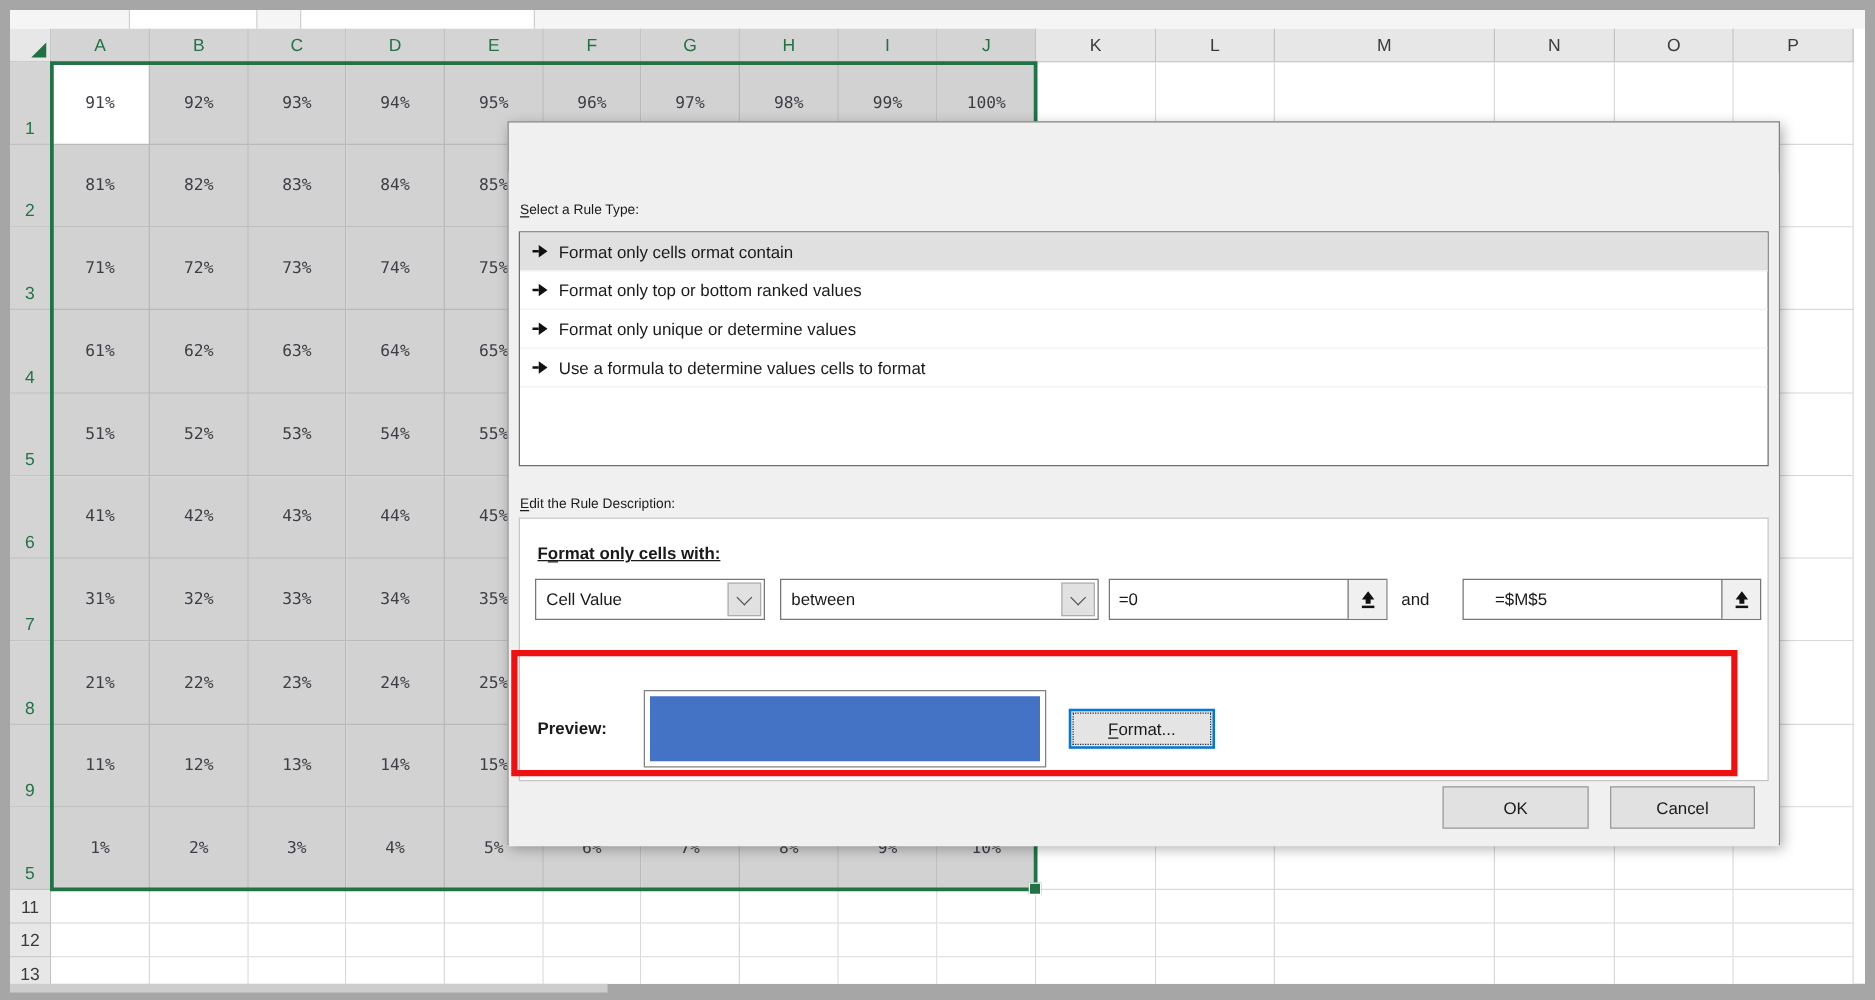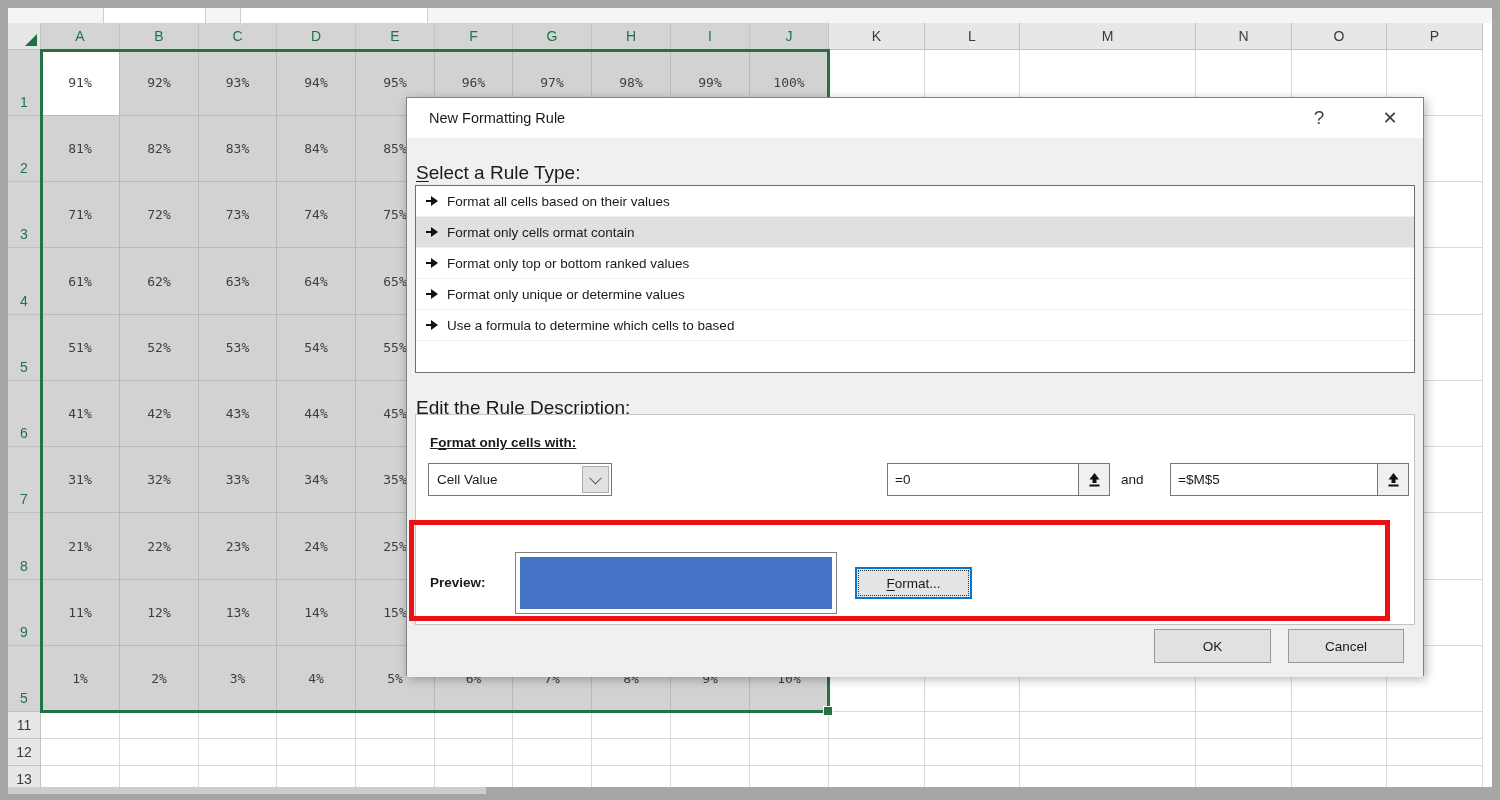--- a/index.html
+++ b/index.html
@@ -35,21 +35,21 @@
 
   
   .dialog { position:absolute; left:406px; top:97px; width:1018px; height:579px; z-index:5;
     background:#f0f0f0; border:1px solid #828282; box-shadow:2px 3px 10px rgba(0,0,0,.3); font-size:13.5px; color:#1a1a1a; }
   .titlebar { position:absolute; left:0; top:0; width:100%; height:40px; background:#ffffff; }
   .dtitle { position:absolute; left:22px; top:0; line-height:40px; font-size:14.5px; }
   .help, .closex { position:absolute; top:0; width:34px; height:40px; text-align:center; line-height:40px;
     font-size:19px; color:#404040; cursor:default; }
   .help { left:895px; } .closex { left:966px; font-size:18px; }
   .dbody { position:absolute; left:0; top:40px; width:100%; height:539px; background:#f0f0f0; }
-  .dlabel { position:absolute; left:9px; font-size:19px; }
+  .dlabel { position:absolute; left:9px; font-size:11px; }
   .rulelist { position:absolute; left:8px; top:47px; width:1000px; height:188px; background:#ffffff; border:1px solid #6e6e6e; }
   .ritem { position:relative; height:31px; display:flex; align-items:center; padding-left:10px; border-bottom:1px solid #f1f1f1; }
   .ritem.sel { background:#e0e0e0; }
   .rarrow { display:inline-flex; align-items:center; margin-right:9px; }
   .rarrow::before { content:""; width:5px; height:2px; background:#111; }
   .rarrow::after { content:""; width:0; height:0; border-left:7px solid #111;
     border-top:5px solid transparent; border-bottom:5px solid transparent; }
   .panel { position:absolute; left:8px; top:276px; width:1000px; height:211px; background:#ffffff; border:1px solid #c3c3c3; }
   .blabel { position:absolute; font-weight:bold; font-size:13.5px; }
   .combo { position:absolute; top:48px; height:33px; background:#fff; border:1px solid #767676; display:flex; align-items:center; }
@@ -322,69 +322,64 @@
         <div class="cell" style="left: 1012px; top: 758px; width: 176px; height: 27px;"></div>
         <div class="cell" style="left: 1188px; top: 758px; width: 96px; height: 27px;"></div>
         <div class="cell" style="left: 1284px; top: 758px; width: 95px; height: 27px;"></div>
         <div class="cell" style="left: 1379px; top: 758px; width: 96px; height: 27px;"></div>
       </div>
     <div class="selbox" style="left: 32px; top: 41px; width: 790px; height: 664px;"></div>
   </div>
   <div class="sliver"></div>
 
   <div class="dialog">
-    <div class="titlebar">
-      <span class="dtitle">New Formatting Rule</span>
-      <span class="help">?</span>
-      <span class="closex">✕</span>
-    </div>
     <div class="dbody">
       <span class="dlabel" style="top:24px;"><u>S</u>elect a Rule Type:</span>
       <div class="rulelist" id="ruleList">
-          <div class="ritem">
-            <span class="rarrow"></span>
-            <span>Format all cells based on their values</span>
-          </div>
           <div class="ritem sel">
             <span class="rarrow"></span>
             <span>Format only cells ormat contain</span>
           </div>
           <div class="ritem">
             <span class="rarrow"></span>
             <span>Format only top or bottom ranked values</span>
           </div>
           <div class="ritem">
             <span class="rarrow"></span>
             <span>Format only unique or determine values</span>
           </div>
           <div class="ritem">
             <span class="rarrow"></span>
-            <span>Use a formula to determine which cells to based</span>
+            <span>Use a formula to determine values cells to format</span>
           </div>
         </div>
       <span class="dlabel" style="top:259px;"><u>E</u>dit the Rule Description:</span>
 
       <div class="panel">
         <span class="blabel" style="left:14px; top:20px;text-decoration:underline;">F<u>o</u>rmat only cells with:</span>
 
         <div class="combo" style="left:12px; width:184px;">
           <span class="ctext">Cell Value</span>
+          <span class="chev"></span>
+        </div>
+        <div class="combo" style="left:208px; width:255px;">
+          <span class="ctext">between</span>
           <span class="chev"></span>
         </div>
         <div class="rinput" style="left:471px; width:223px;">
           <span class="itext">=0</span>
           <span class="picker">
             <svg width="15" height="16" viewBox="0 0 15 16">
                 <path d="M7.5 1 L12.5 7.5 L9.5 7.5 L9.5 11 L5.5 11 L5.5 7.5 L2.5 7.5 Z" fill="#111"></path>
                 <rect x="2.5" y="12.5" width="10" height="2" fill="#111"></rect>
               </svg>
           </span>
         </div>
         <span class="andlbl" style="left:705px; width:44px;">and</span>
-        <div class="rinput" style="left:754px; width:239px;">
+        <div class="rinput" style="left:754px; width:239px;padding-left:18px;">
           <span class="itext">=$M$5</span>
           <span class="picker">
             <svg width="15" height="16" viewBox="0 0 15 16">
                 <path d="M7.5 1 L12.5 7.5 L9.5 7.5 L9.5 11 L5.5 11 L5.5 7.5 L2.5 7.5 Z" fill="#111"></path>
                 <rect x="2.5" y="12.5" width="10" height="2" fill="#111"></rect>
               </svg>
           </span>
         </div>
 
         <span class="blabel" style="left:14px; top:160px;">Preview:</span>

